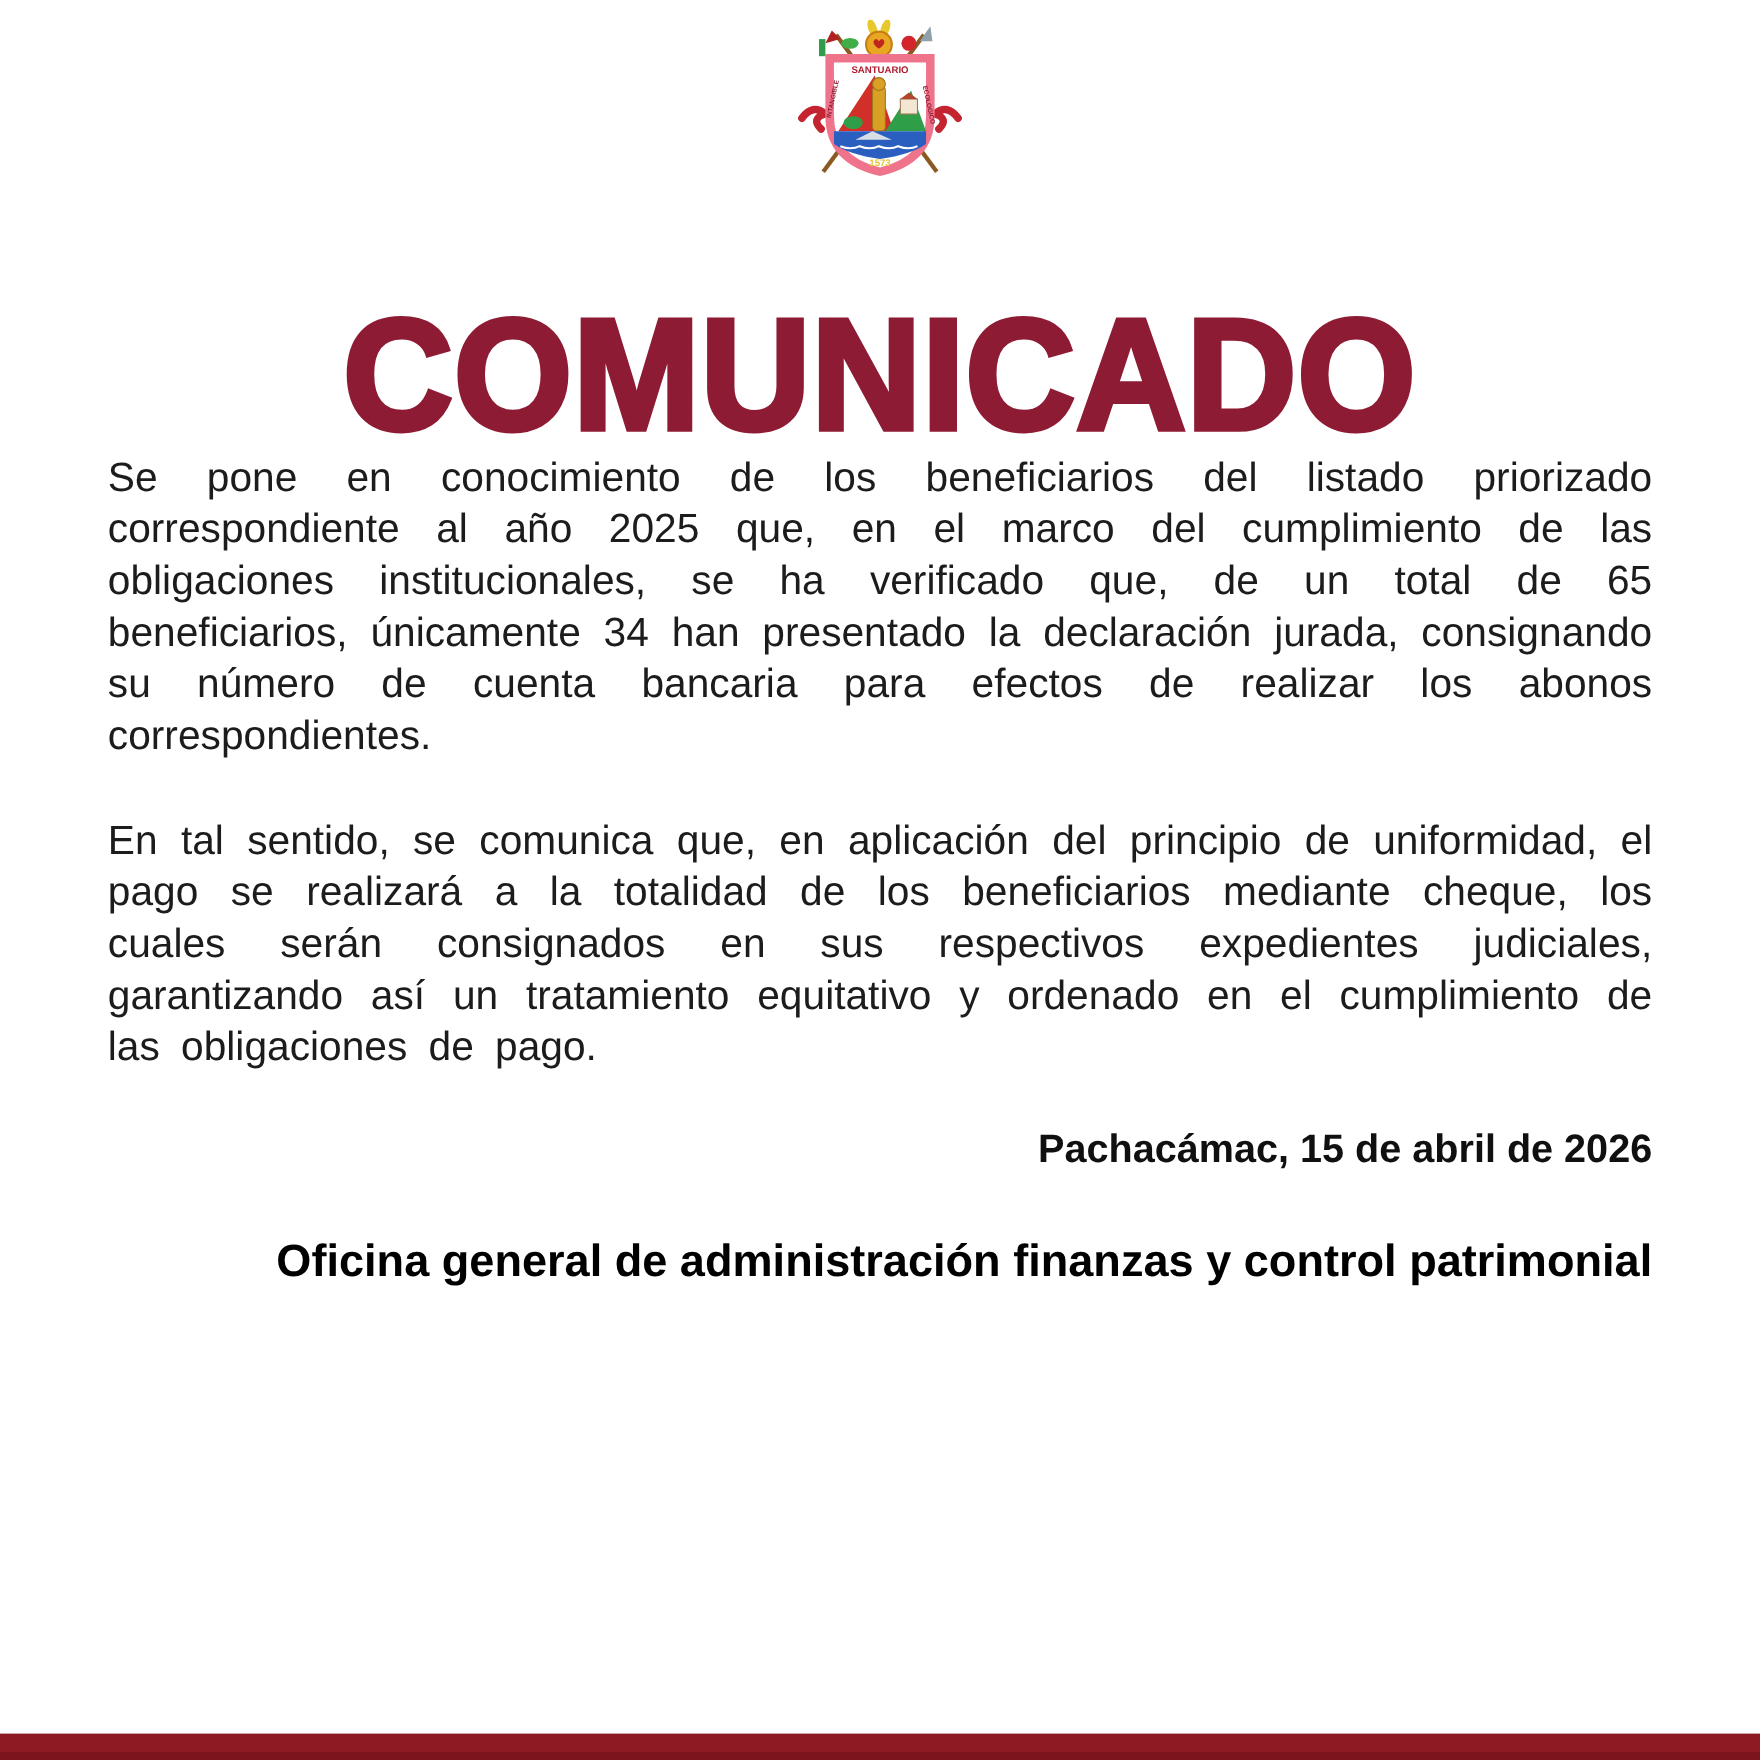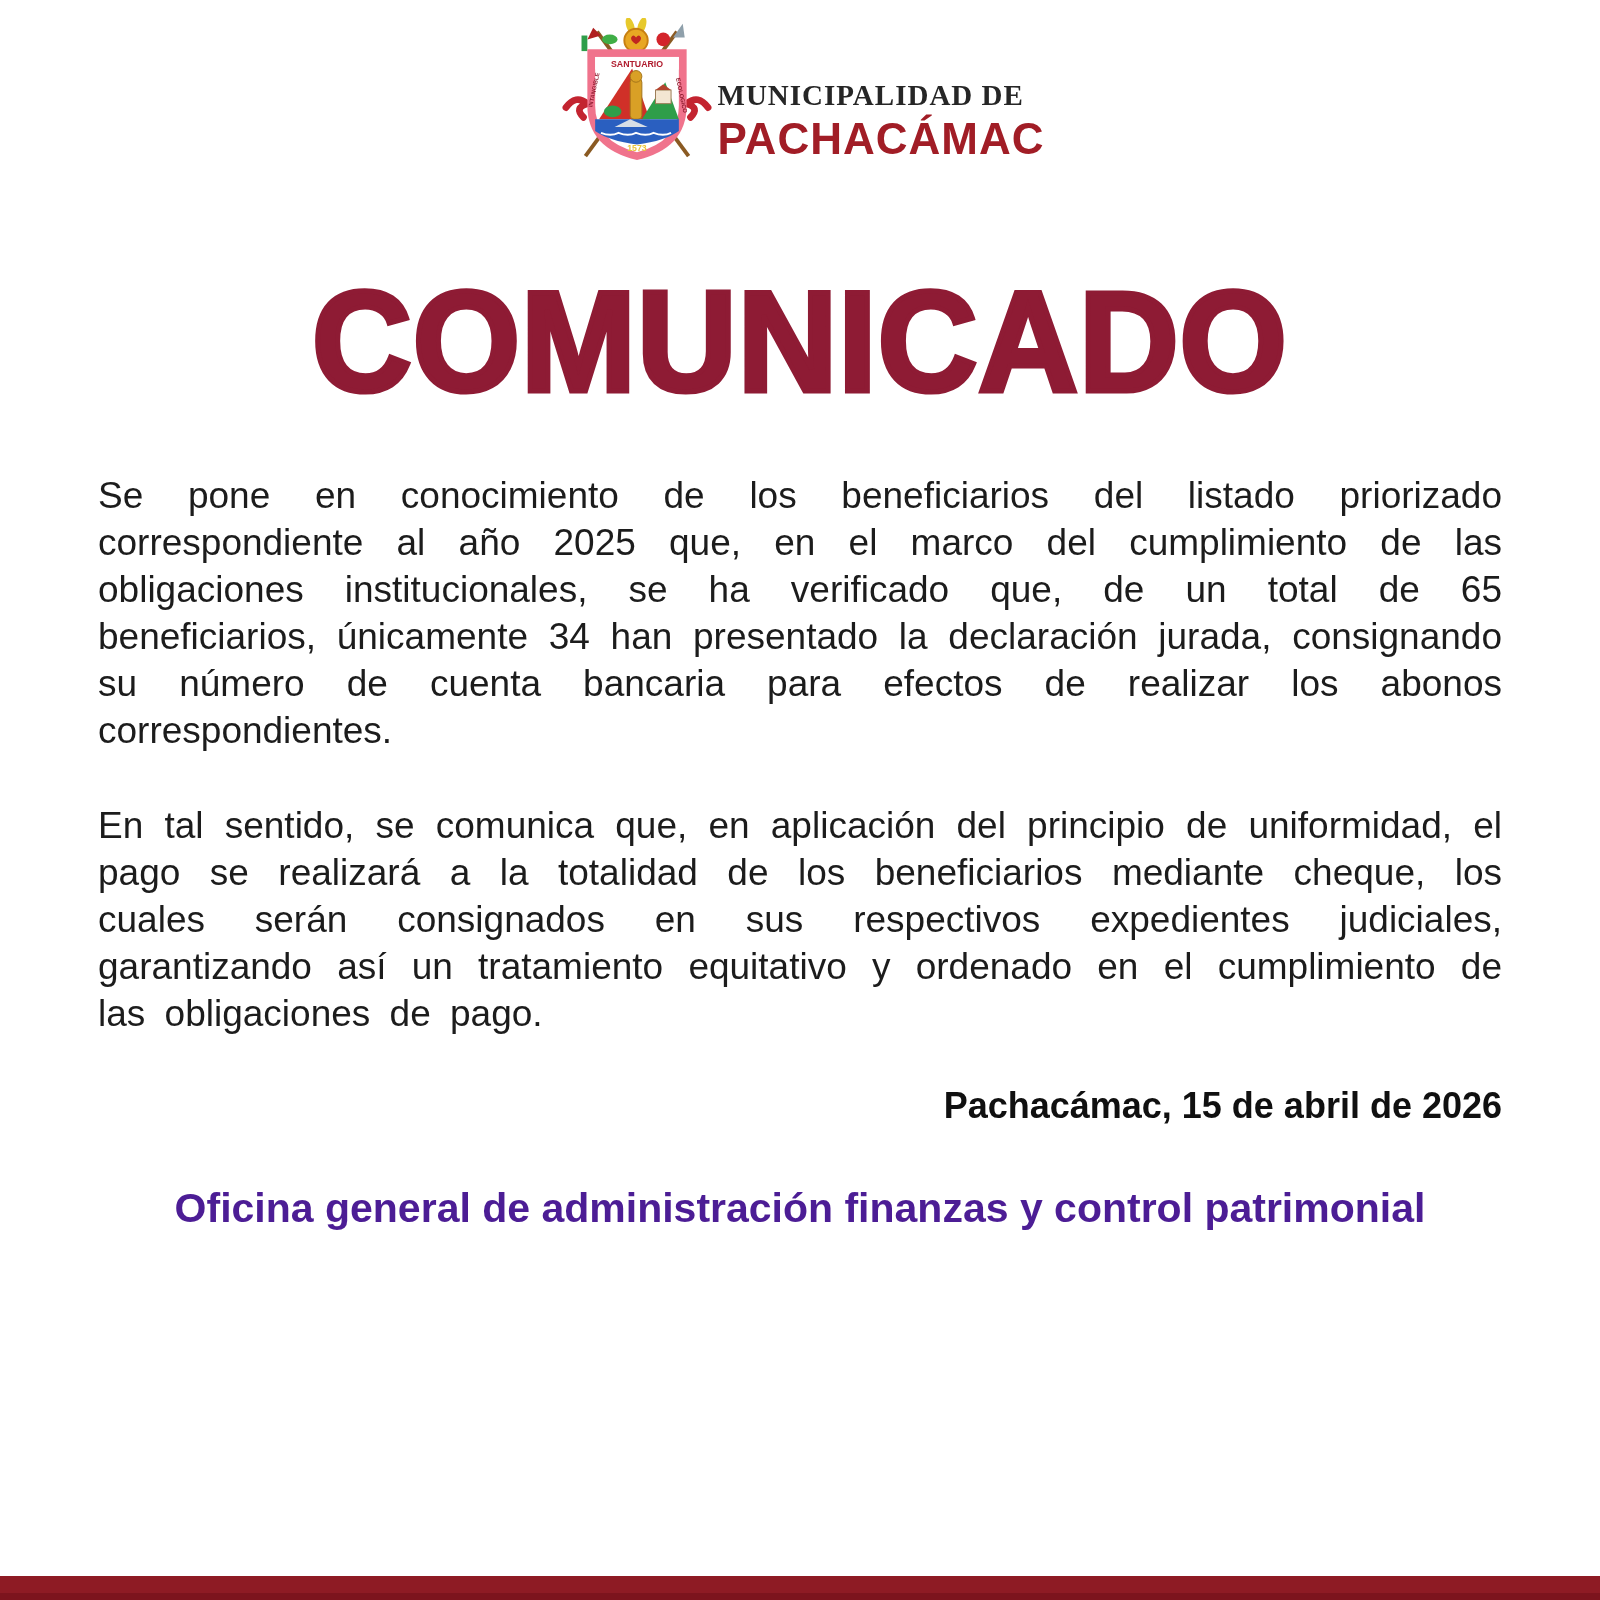--- a/index.html
+++ b/index.html
@@ -43,21 +43,20 @@
     font-size:138px;
     line-height:1.0;
     font-weight:900;
     letter-spacing:1px;
     color:#8e1b34;
     -webkit-text-stroke:5px #8e1b34;
     transform:scaleY(1.04);
   }
   
   .body-text{
-    margin-top:62px;
     padding:0 98px;
   }
   .body-text p{
     margin:0 0 48px 0;
     font-size:37px;
     line-height:47px;
     font-weight:300;
     text-align:justify;
     word-spacing:9px;
     color:#1c1c1c;
@@ -66,24 +65,24 @@
     padding:0 98px;
     margin-top:8px;
     text-align:right;
     font-size:36px;
     font-weight:700;
     color:#101010;
   }
   .issuer-line{
     padding:0 98px;
     margin-top:58px;
-    text-align:center;
+    text-align:right;
     font-size:41px;
     font-weight:700;
-    color:#4c1d95;
+    color:#000000;
   }
   
   .bottom-bar{
     position:absolute;
     left:0;bottom:0;
     width:100%;height:24px;
     background:linear-gradient(#8e1b24 0 70%, #7c141d 70% 100%);
   }
 </style>
 </head>
@@ -138,24 +137,20 @@
         <path d="M38,104 h86 v12 q-14,10 -43,14 q-29,-4 -43,-14 Z" fill="#2a5fc0"></path>
         <polygon points="58,112 74,104 92,112" fill="#d7dee6"></polygon>
         <path d="M44,118 q10,4 18,0 q10,4 18,0 q10,4 18,0 q10,4 18,0" stroke="#ffffff" stroke-width="2" fill="none"></path>
 
         <text x="81" y="137" text-anchor="middle" font-size="9" font-weight="700" fill="#e8c43a" font-family="Liberation Sans, sans-serif">1573</text>
 
         <text x="35" y="92" font-size="6" font-weight="700" fill="#8e1b2e" font-family="Liberation Sans, sans-serif" transform="rotate(-78 35 92)">INTANGIBLE</text>
         <text x="121" y="62" font-size="6" font-weight="700" fill="#8e1b2e" font-family="Liberation Sans, sans-serif" transform="rotate(78 121 62)">ECOLOGICO</text>
       </g>
     </svg>
-    <div class="org-block">
-      <div class="org-top">MUNICIPALIDAD DE</div>
-      <div class="org-bottom">PACHACÁMAC</div>
-    </div>
   </div>
 
   <h1 class="title">COMUNICADO</h1>
 
   <div class="body-text">
     <p>Se pone en conocimiento de los beneficiarios del listado priorizado correspondiente al año 2025 que, en el marco del cumplimiento de las obligaciones institucionales, se ha verificado que, de un total de 65 beneficiarios, únicamente 34 han presentado la declaración jurada, consignando su número de cuenta bancaria para efectos de realizar los abonos correspondientes.</p>
     <p>En tal sentido, se comunica que, en aplicación del principio de uniformidad, el pago se realizará a la totalidad de los beneficiarios mediante cheque, los cuales serán consignados en sus respectivos expedientes judiciales, garantizando así un tratamiento equitativo y ordenado en el cumplimiento de las obligaciones de pago.</p>
   </div>
 
   <div class="date-line">Pachacámac, 15 de abril de 2026</div>

